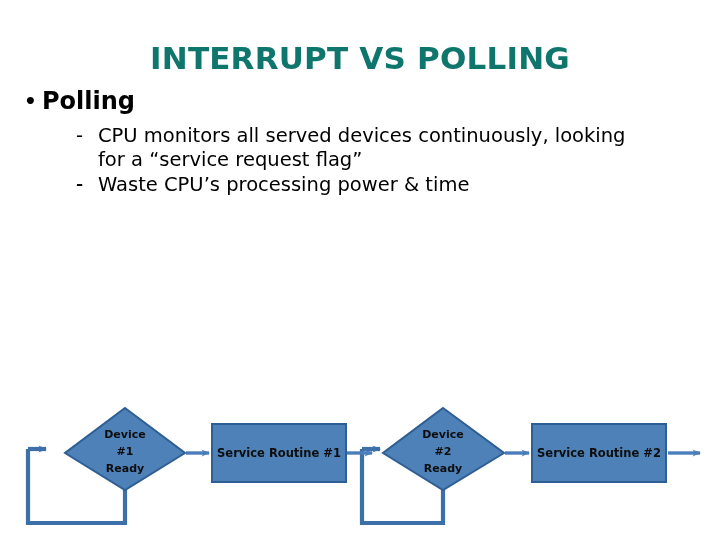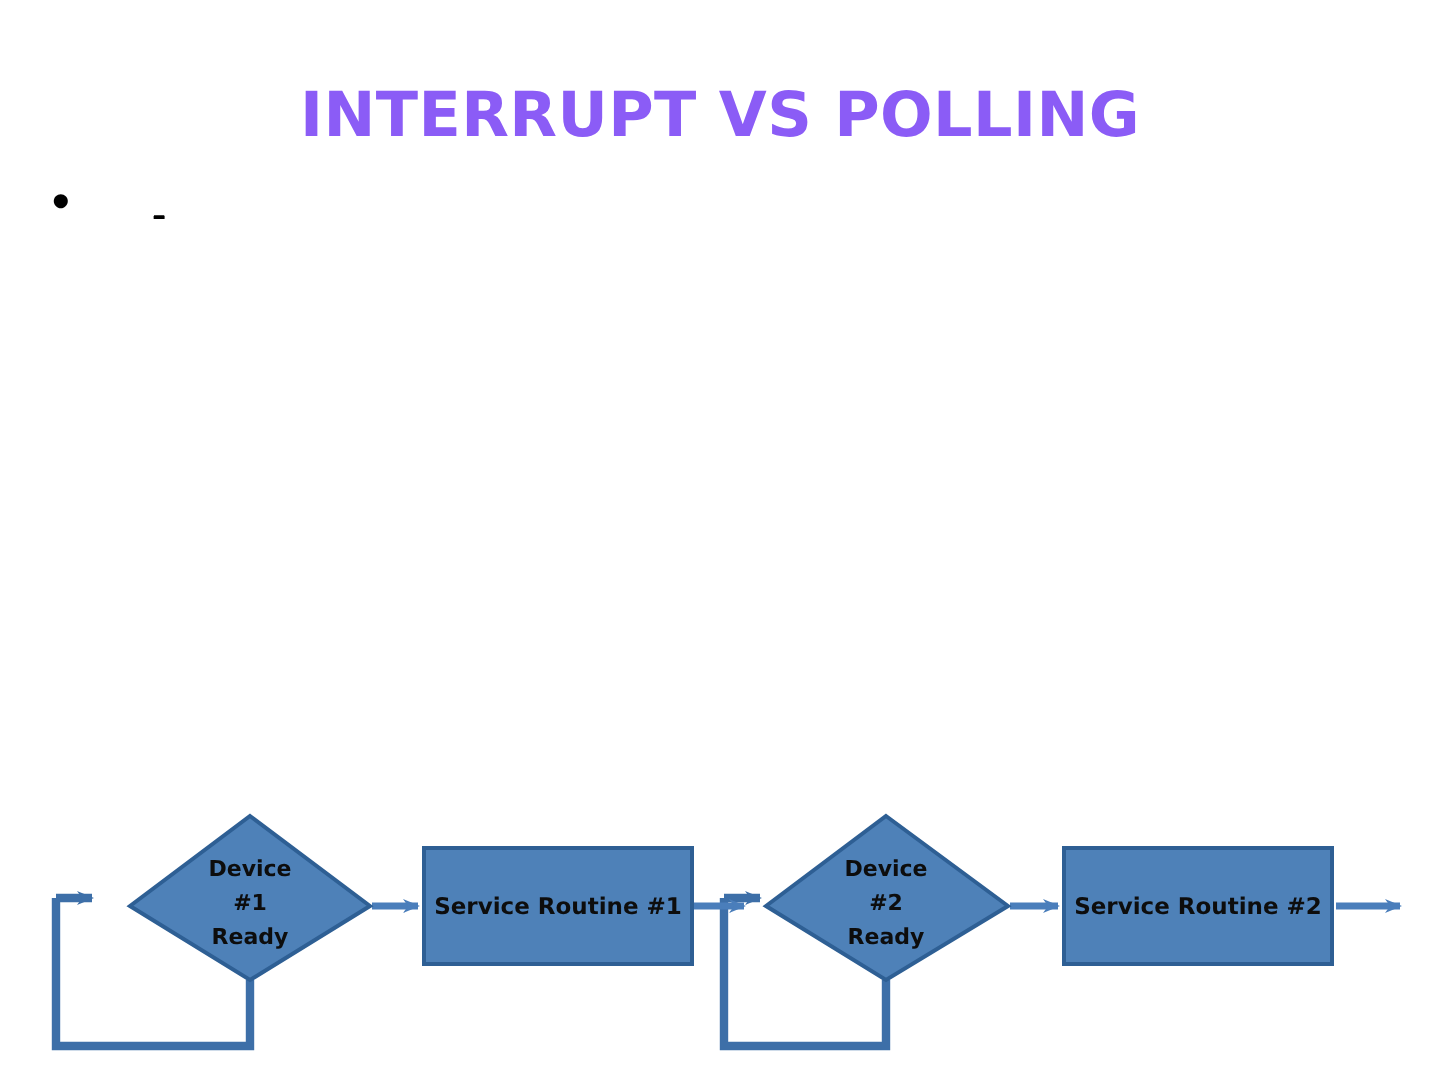--- a/index.html
+++ b/index.html
@@ -29,21 +29,21 @@
     position: absolute;
     left: 0;
     top: 42px;
     width: 720px;
     text-align: center;
     font-family: "DejaVu Sans", sans-serif;
     font-size: 31px;
     font-weight: bold;
     letter-spacing: 0.2px;
     line-height: 1.05;
-    color: #8b5cf6;
+    color: #0f766e;
     white-space: nowrap;
   }
 
   
   .body-area {
     position: absolute;
     left: 0;
     top: 88px;
     width: 720px;
   }
@@ -115,42 +115,45 @@
 <body>
 
 <div class="slide">
 
   <div class="slide-title">INTERRUPT VS POLLING</div>
 
   <div class="body-area">
 
     <div class="lvl1">
       <span class="dot">•</span>
+      <span>Polling</span>
     </div>
 
     <div class="lvl2-list">
 
       <div class="lvl2">
         <span class="dash">-</span>
-      </div>
-
-      <div class="lvl2">
-        <span class="dash">-</span>
-      </div>
-
-      <div class="lvl2">
-        <span class="dash">-</span>
-      </div>
-
-      <div class="lvl2">
-        <span class="dash">-</span>
-      </div>
-
-      <div class="lvl2">
-        <span class="dash">-</span>
+        <span class="txt">CPU monitors all served devices continuously, looking for a “service request flag”</span>
+      </div>
+
+      <div class="lvl2">
+        <span class="dash">-</span>
+      </div>
+
+      <div class="lvl2">
+        <span class="dash">-</span>
+      </div>
+
+      <div class="lvl2">
+        <span class="dash">-</span>
+      </div>
+
+      <div class="lvl2">
+        <span class="dash">-</span>
+        <span class="txt">Waste CPU’s processing power &amp; time</span>
       </div>
 
     </div>
   </div>
 
   <div class="flow">
     <svg width="720" height="142" viewBox="0 0 720 142" xmlns="http://www.w3.org/2000/svg">
 
       <defs>
         <marker id="arrowHead" markerWidth="9" markerHeight="9" refX="7.6" refY="4.5" orient="auto" markerUnits="userSpaceOnUse">

